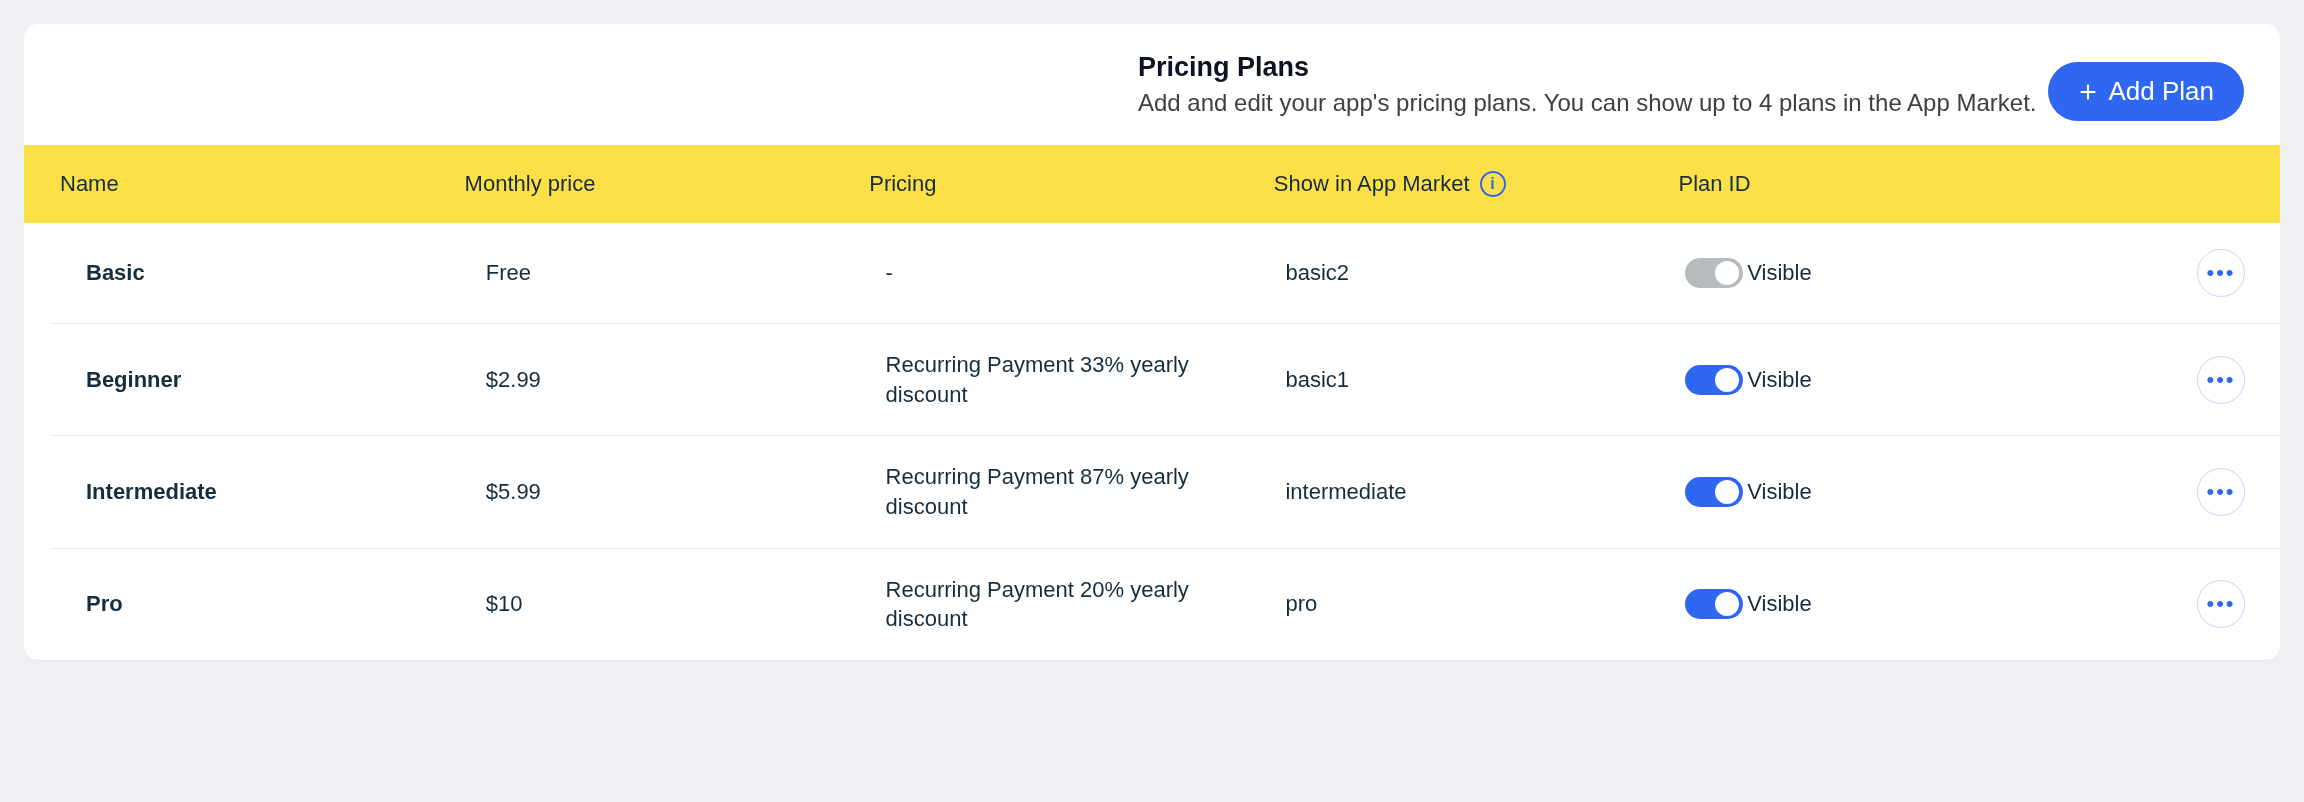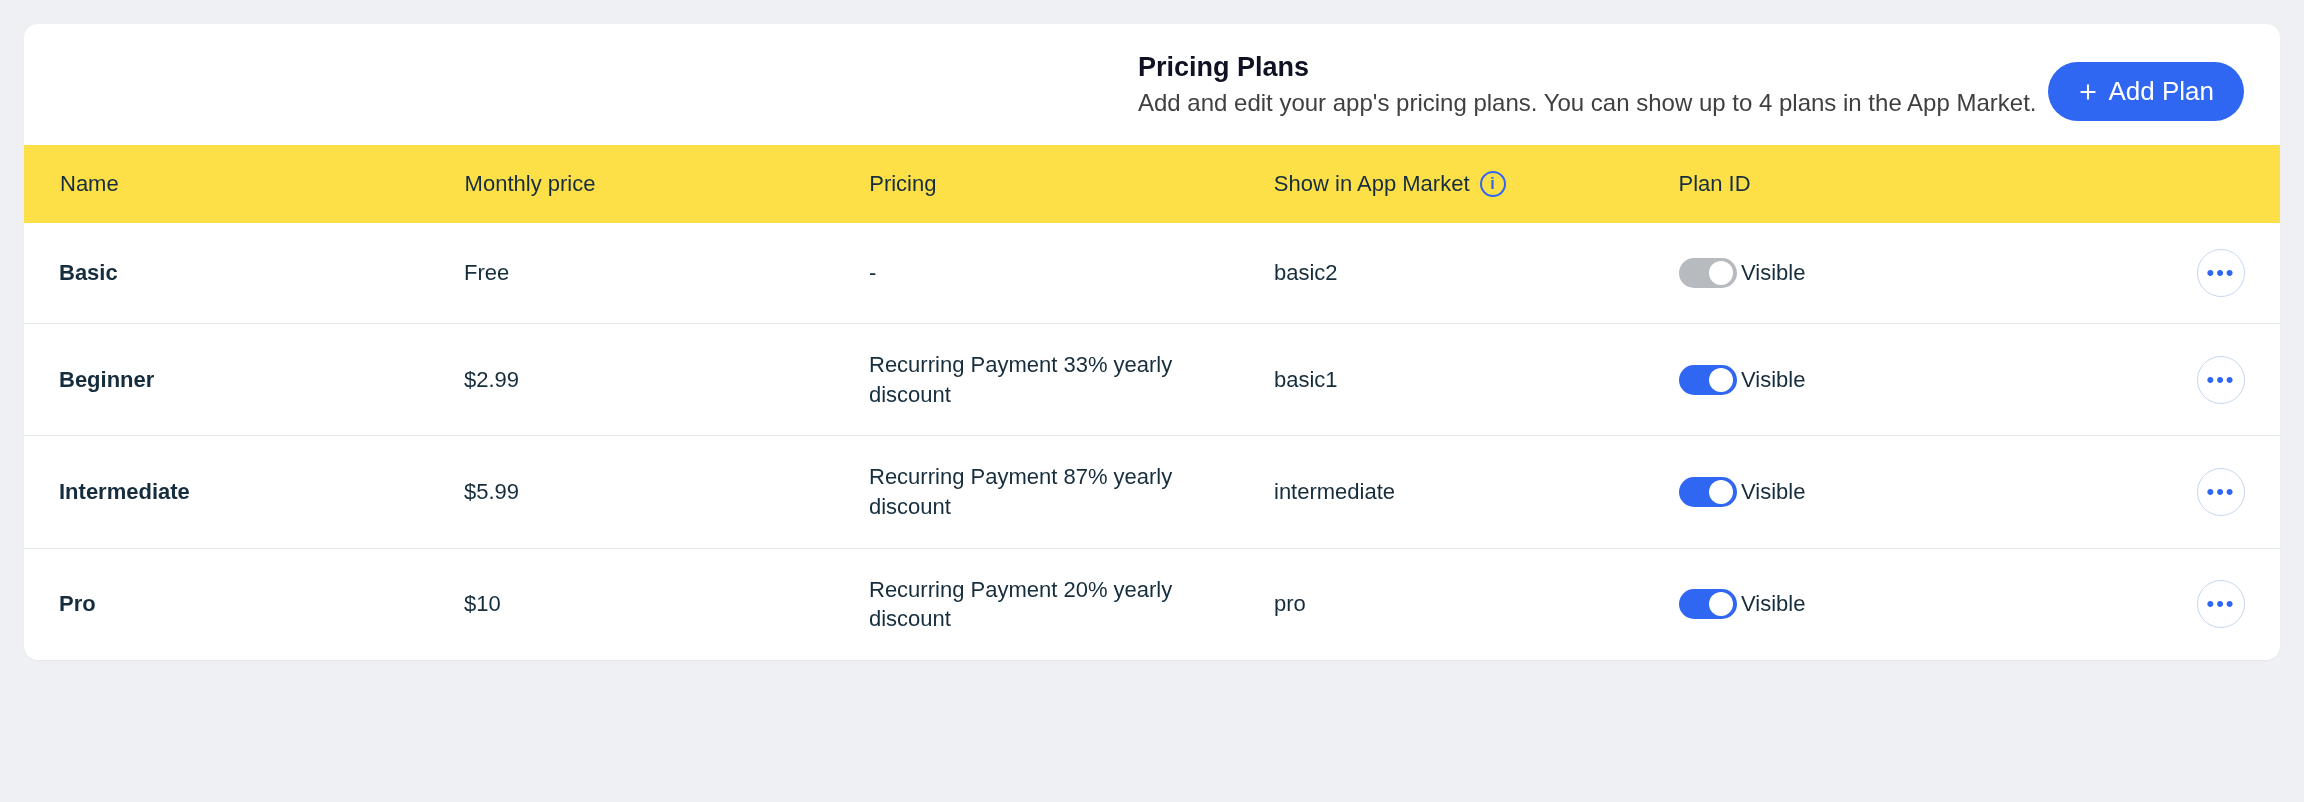--- a/index.html
+++ b/index.html
@@ -69,20 +69,21 @@
     font-weight: 700;
   }
   .row {
     display: grid;
     grid-template-columns: 1fr 1fr 1fr 1fr 1.2fr 80px;
     padding: 26px 35px;
     font-size: 22px;
     color: #162d3d;
     border-bottom: 1px solid #e5e8eb;
     align-items: center;
+    margin-left: 27px;
   }
   .row:last-child { border-bottom: none; }
   .name-cell { font-weight: 700; }
   .visibility-cell {
     display: flex;
     align-items: center;
     gap: 4px;
   }
   .toggle {
     position: relative;

